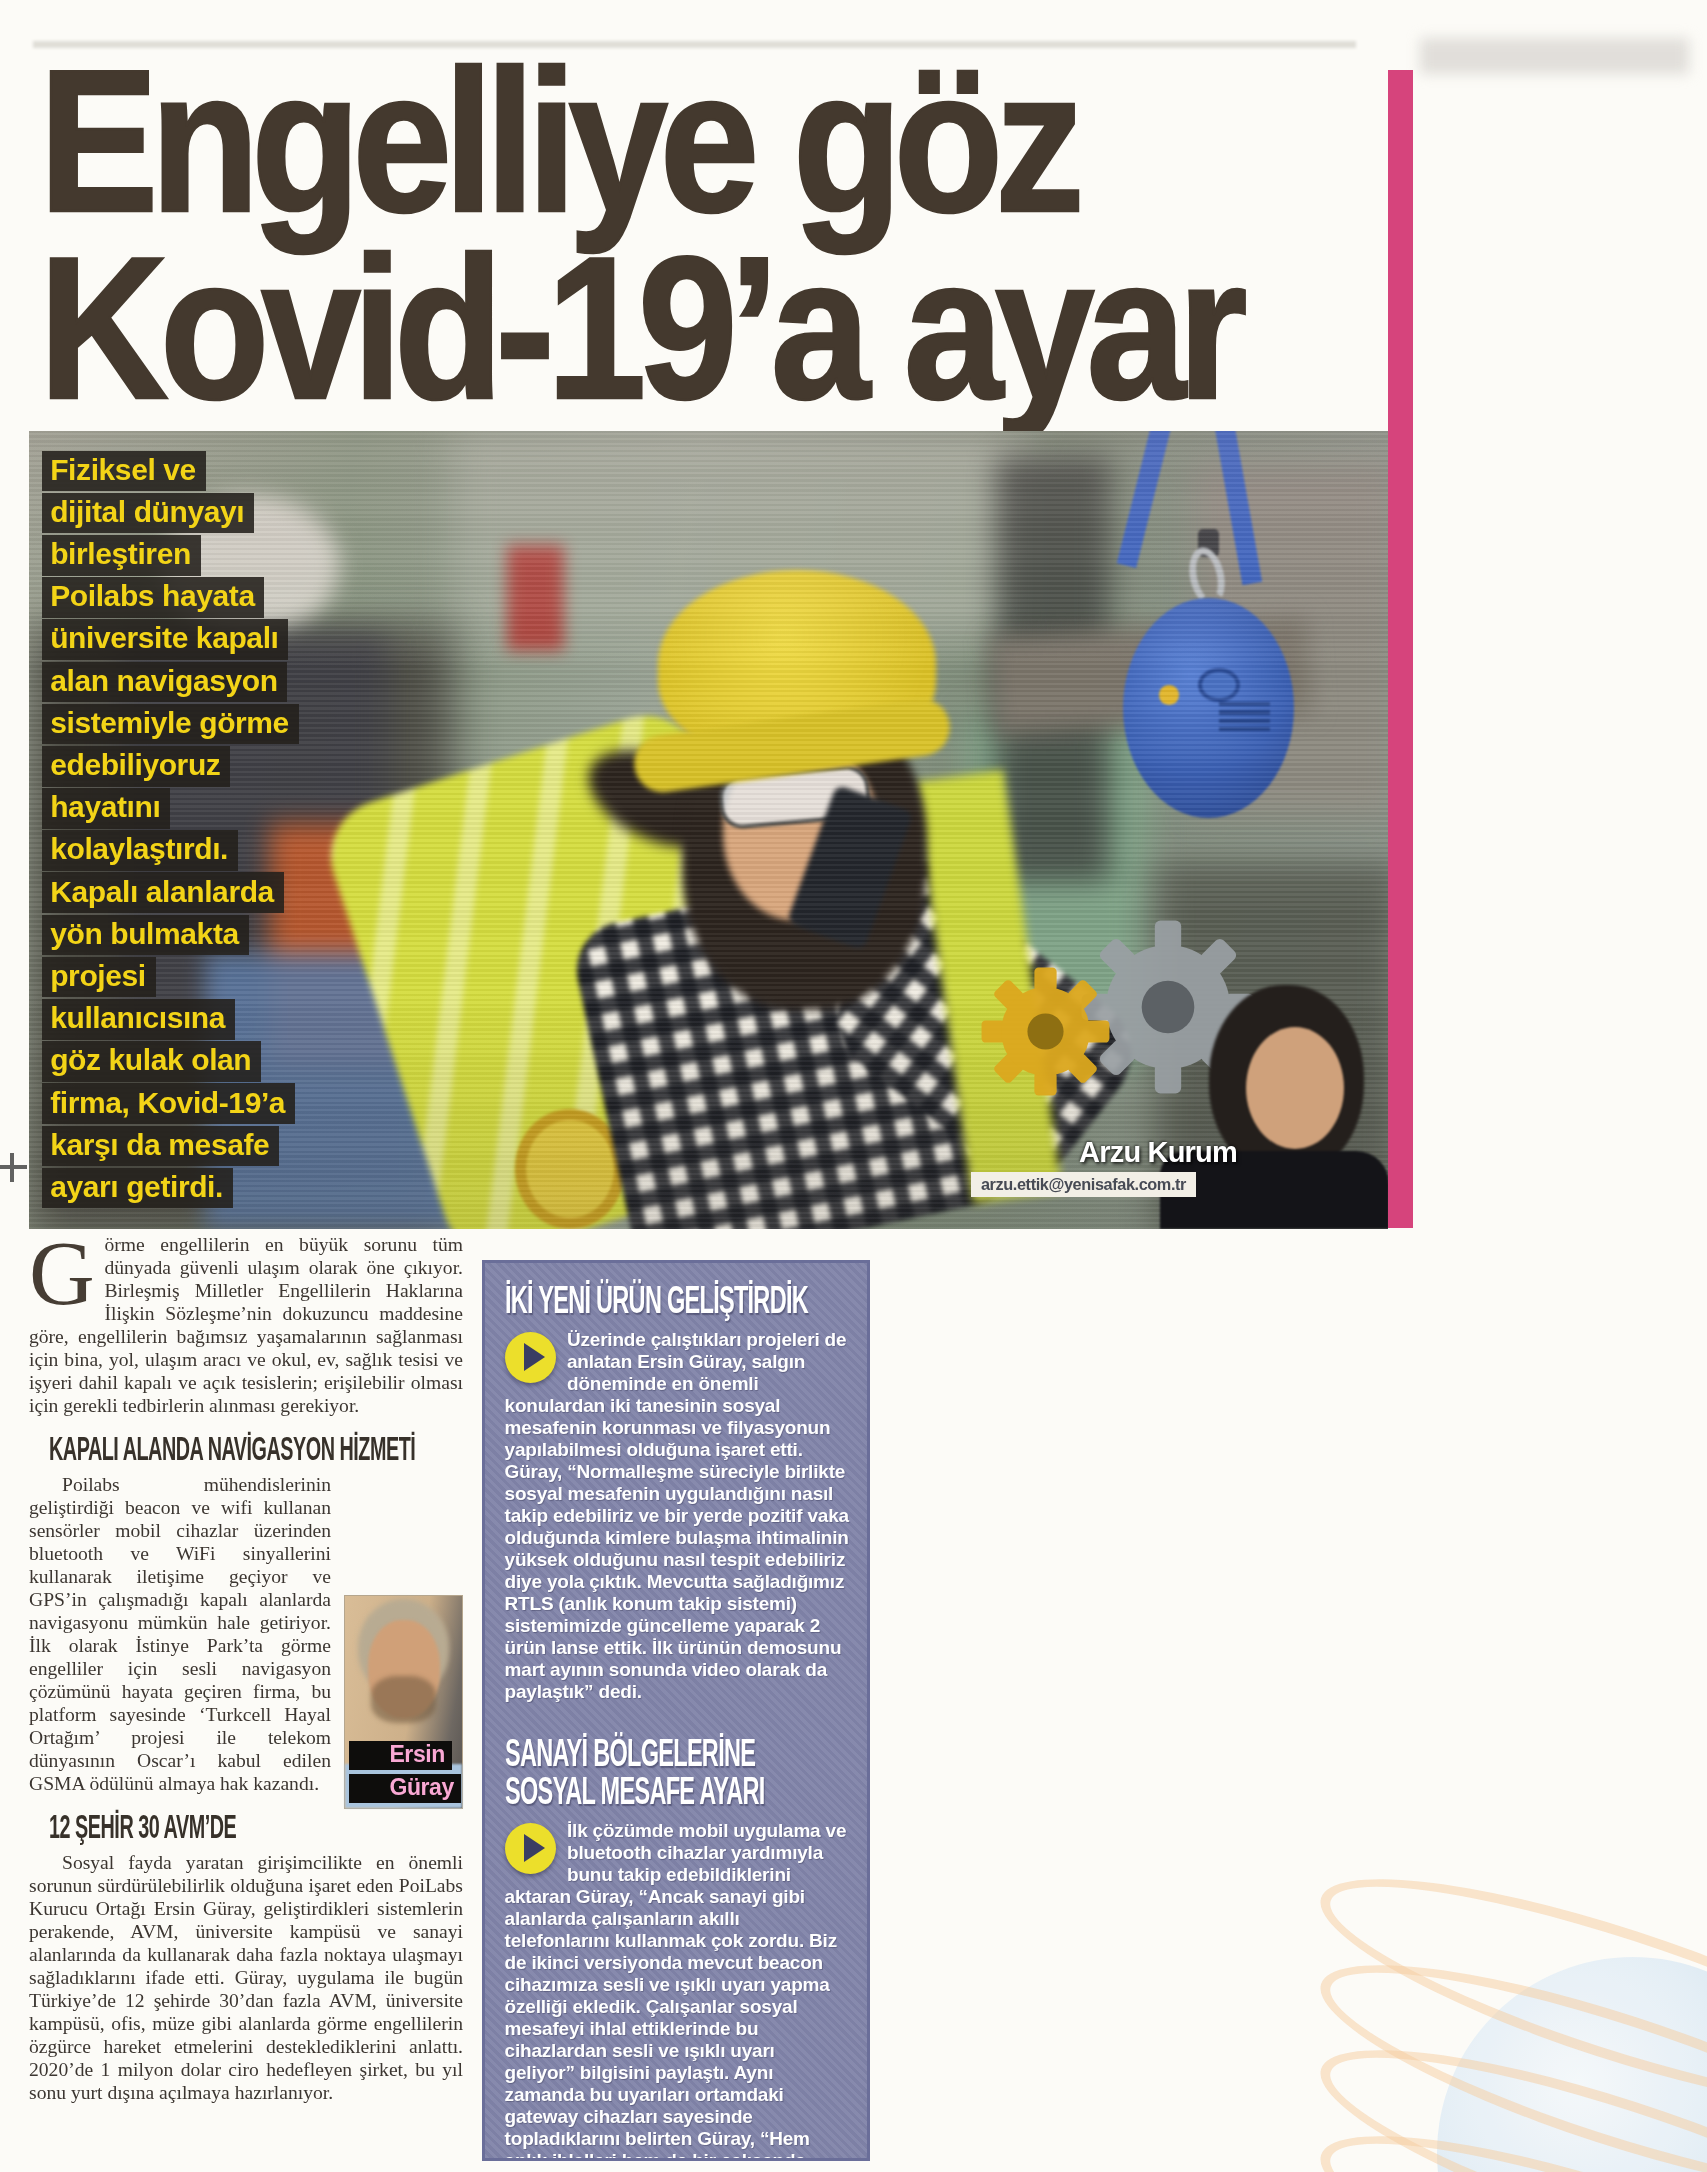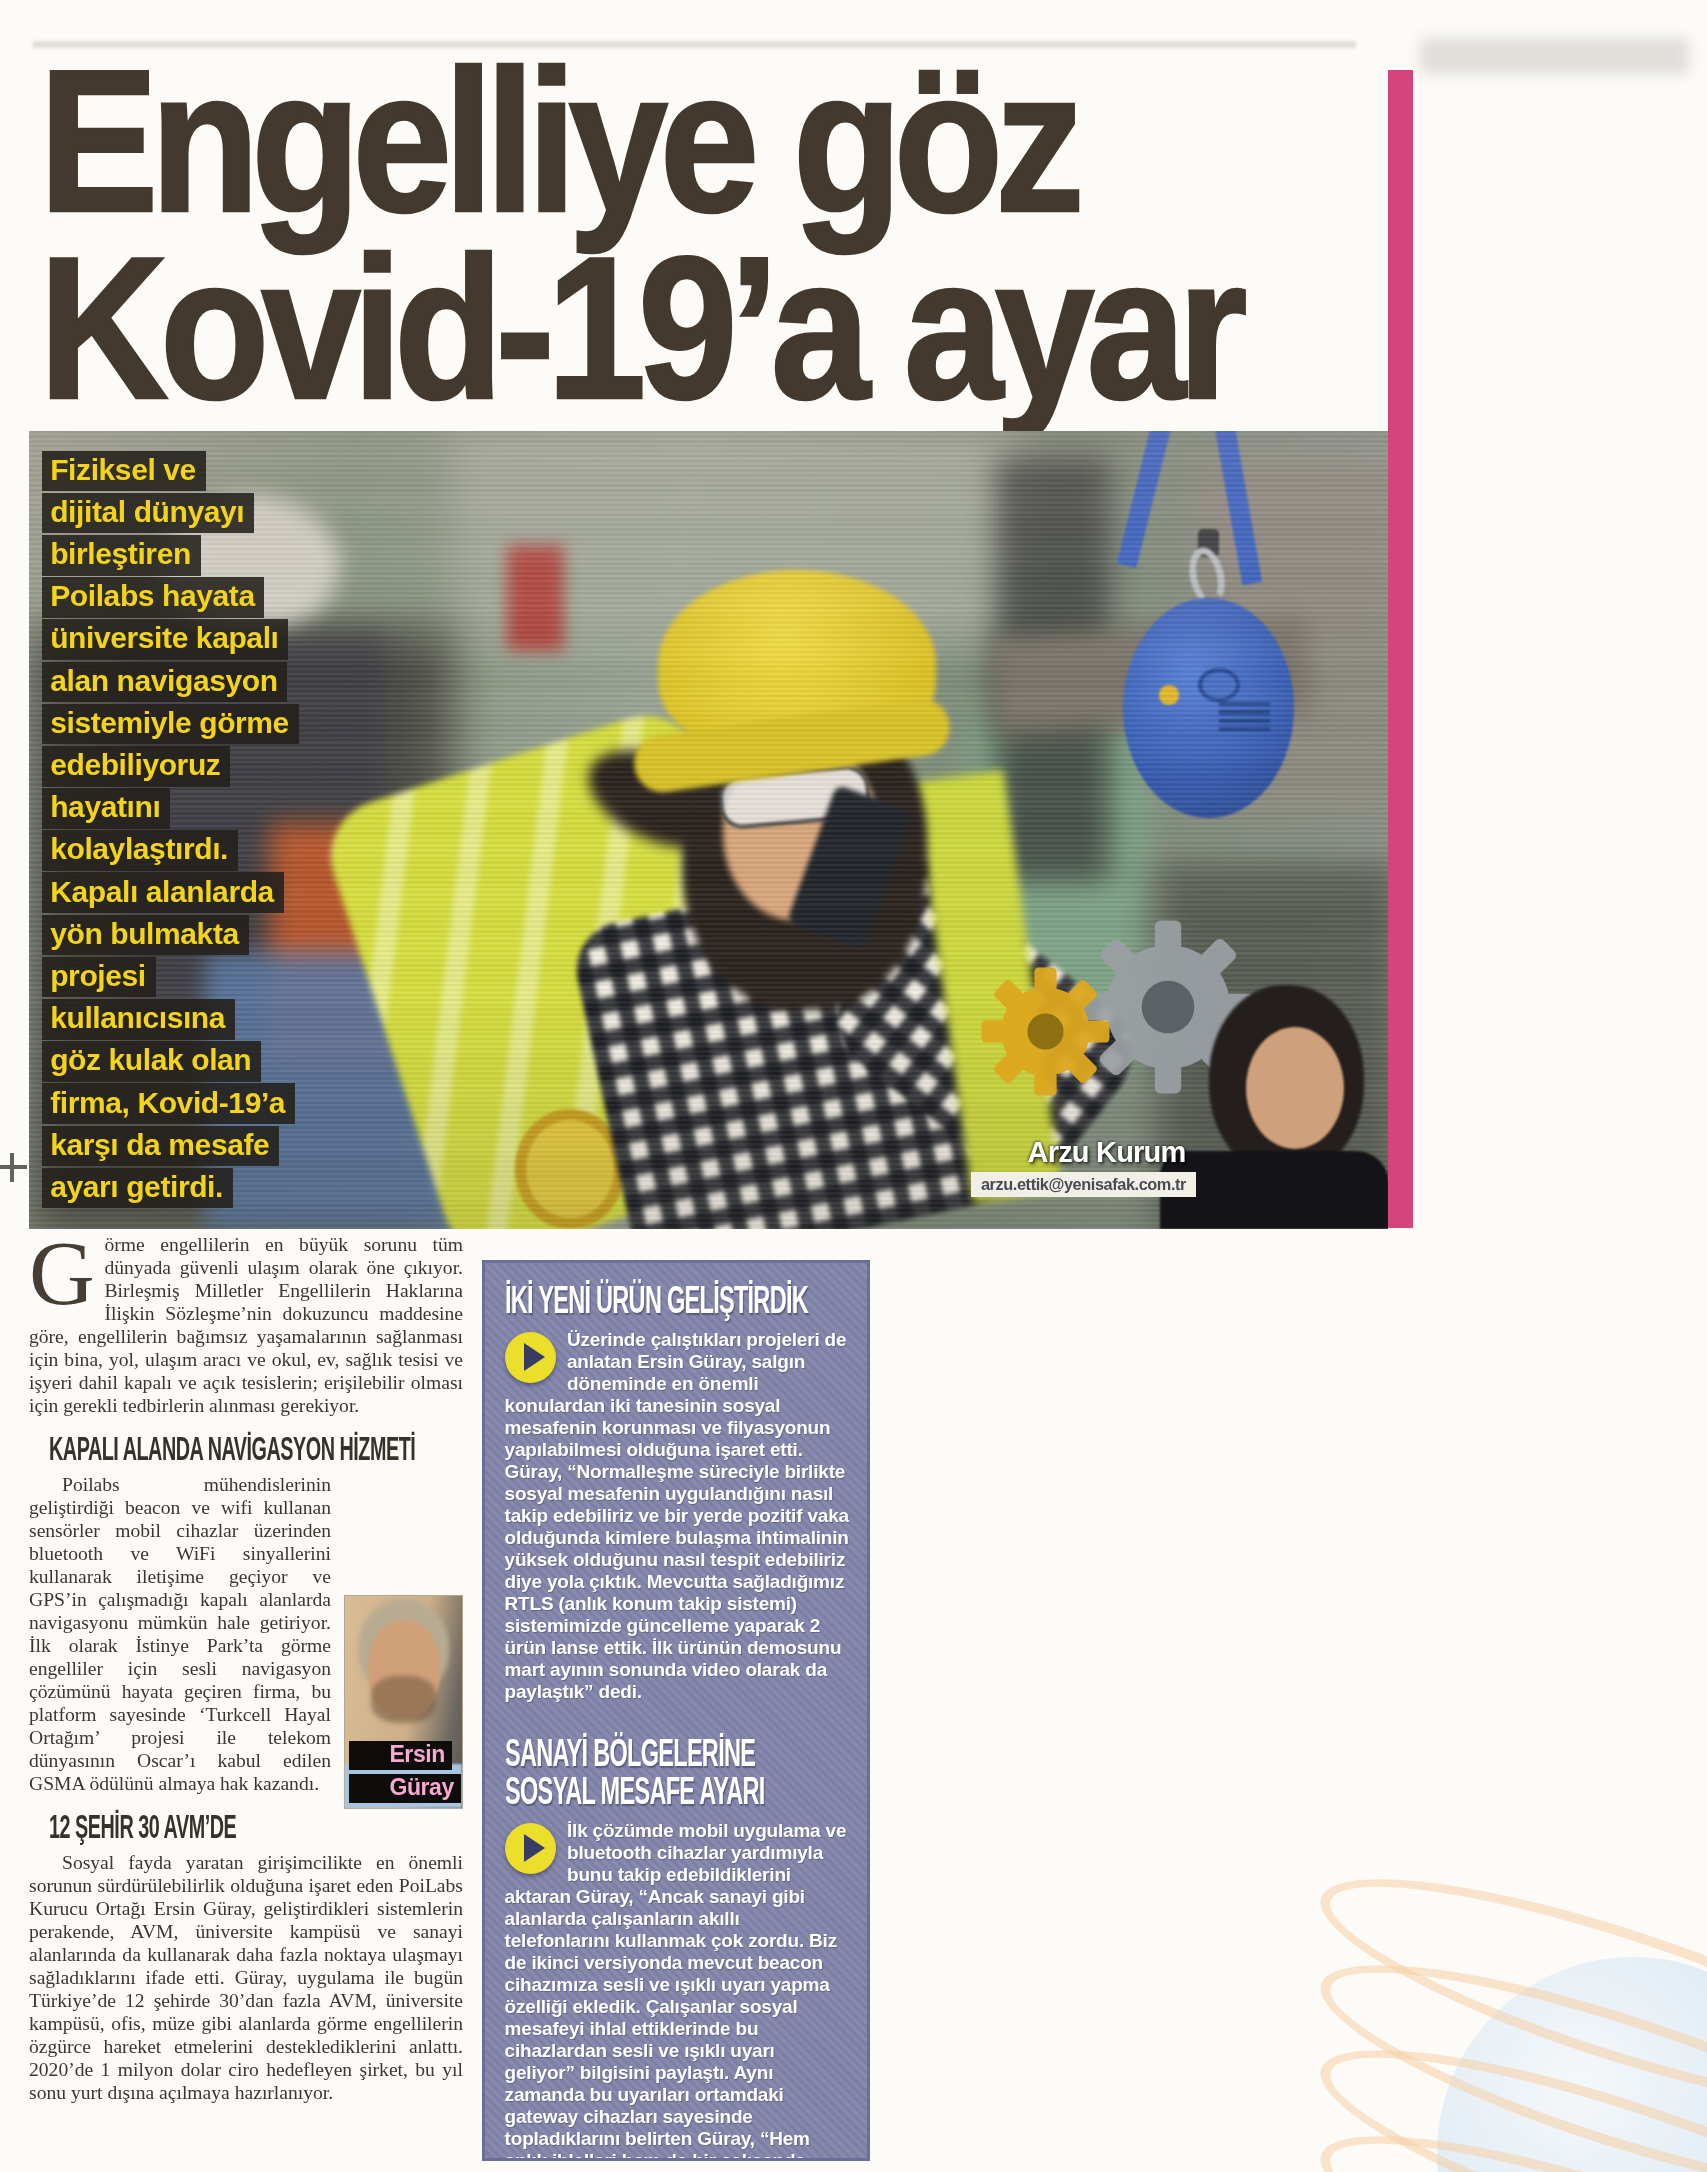--- a/index.html
+++ b/index.html
@@ -84,21 +84,21 @@
   
   .kobi-box{left:942px;top:618px;width:389px;height:79px;background:#3d5bac;z-index:7;}
   .kobi-inner{position:absolute;right:156px;top:1.6px;text-align:right;color:#fff;}
   .kobi-top{font-size:28px;line-height:29px;font-weight:bold;letter-spacing:-0.8px;}
   .kobi-main{font-size:56px;line-height:44px;font-weight:bold;letter-spacing:-1.6px;-webkit-text-stroke:1.6px #fff;}
   .kobi-accent{position:absolute;right:158px;top:28px;width:16.3px;height:6.5px;background:#ce3b38;}
   .portrait{left:1131px;top:547px;width:229px;height:251px;z-index:8;}
   .por-hair{position:absolute;left:49px;top:6.5px;width:155px;height:192px;background:#241f1c;border-radius:48%;filter:blur(1.6px);}
   .por-face{position:absolute;left:86px;top:49px;width:98px;height:122px;background:#cfa17b;border-radius:50%;filter:blur(0.8px);}
   .por-body{position:absolute;left:0;top:173px;width:229px;height:78px;background:#141418;border-radius:24.5px 33px 0 0;filter:blur(0.8px);}
-  .author{left:947px;top:705px;width:261px;text-align:center;z-index:9;color:#fff;
+  .author{left:947px;top:705px;width:261px;text-align:right;z-index:9;color:#fff;
           font-size:29px;font-weight:bold;letter-spacing:-0.8px;
           text-shadow:1.6px 2.4px 3.3px rgba(0,0,0,.75),-0.8px -0.8px 2.4px rgba(0,0,0,.5);}
   .email-strip{left:942px;top:741px;width:225px;height:25px;background:#f2efe6;z-index:9;
                display:flex;align-items:center;justify-content:center;
                font-size:16.3px;font-weight:bold;letter-spacing:-0.4px;color:#474b55;}
 
   
   .article{left:29px;top:1233px;width:434px;font-family:"Liberation Serif",serif;
            font-size:19.6px;line-height:23px;color:#3c3631;text-align:justify;}
   .article p{margin:0;}

